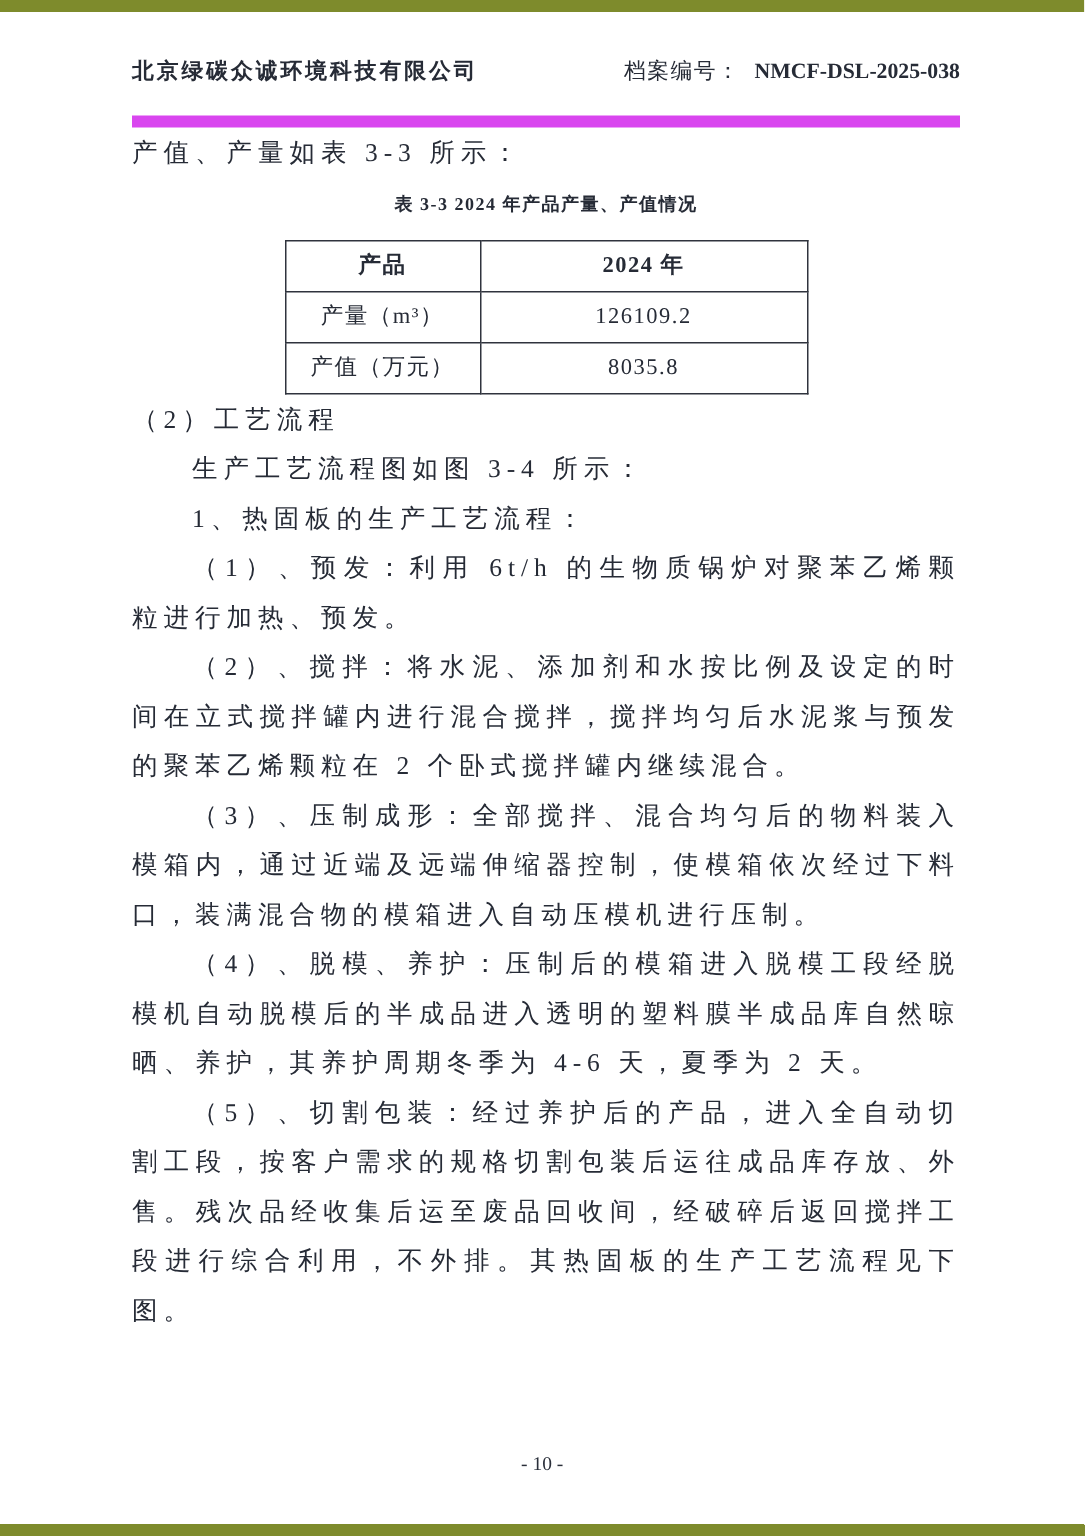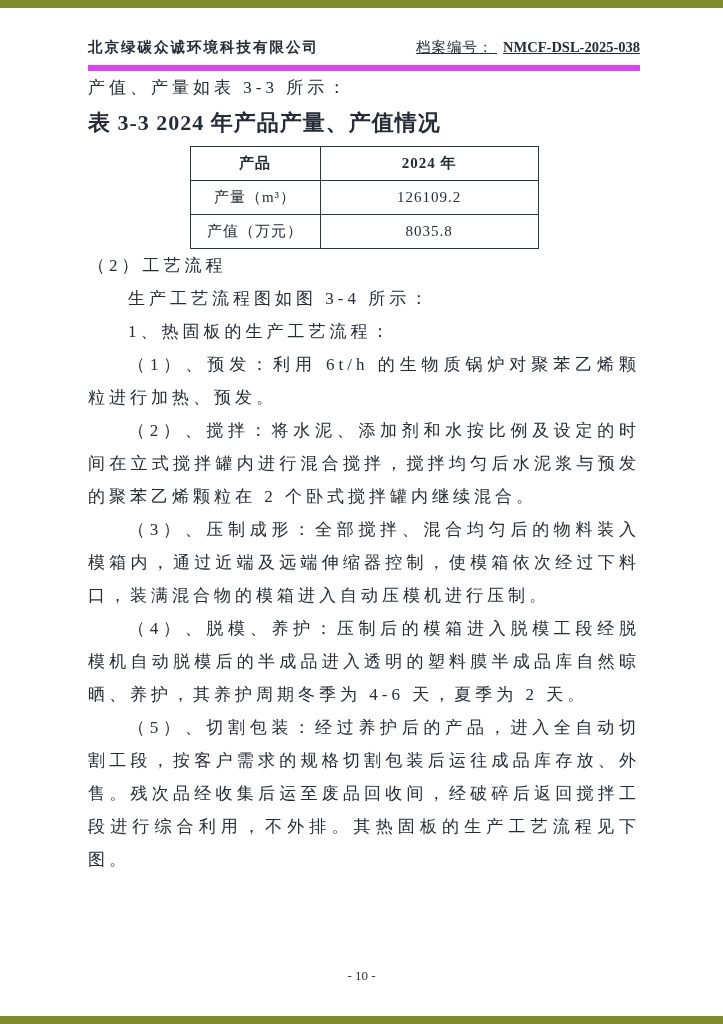--- a/index.html
+++ b/index.html
@@ -16,37 +16,38 @@
   .band.top { top: 0; }
   .band.bottom { bottom: 0; }
 
   .doc { padding: 0 83px 0 88px; }
 
   .header {
     margin-top: 38px;
     display: flex;
     justify-content: space-between;
     align-items: baseline;
-    border-bottom: 6px solid #d946ef;
-    padding-bottom: 8px;
+    border-bottom: 8px solid #d946ef;
+    padding-bottom: 20px;
     font-size: 14.5px;
   }
   .header .company { font-weight: bold; letter-spacing: 2px; }
-  .header .fileno-group { white-space: nowrap; text-decoration: underline; }
+  .header .fileno-group { white-space: nowrap; }
   .header .fileno-label { letter-spacing: 1px; }
   .header .fileno { font-weight: bold; margin-left: 6px; }
 
   .bodytext { font-size: 17px; line-height: 33px; }
 
   .intro { margin: 14px 0 0 0; letter-spacing: 3px; }
 
   .caption {
     margin: 2px 0 0 0;
+    text-align: center;
     font-weight: bold;
-    font-size: 22px;
+    font-size: 12px;
     line-height: 33px;
     letter-spacing: 1px;
   }
 
   table.datatable {
     border-collapse: collapse;
     margin: 7px auto 0 auto;
     table-layout: fixed;
   }
   table.datatable td, table.datatable th {

